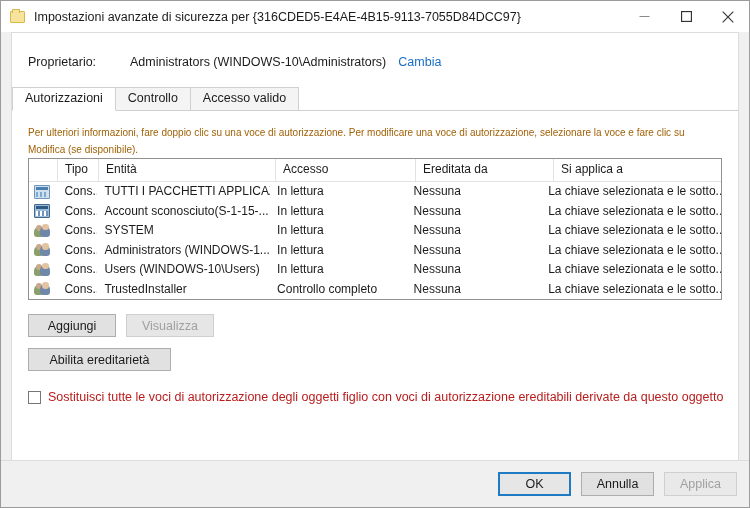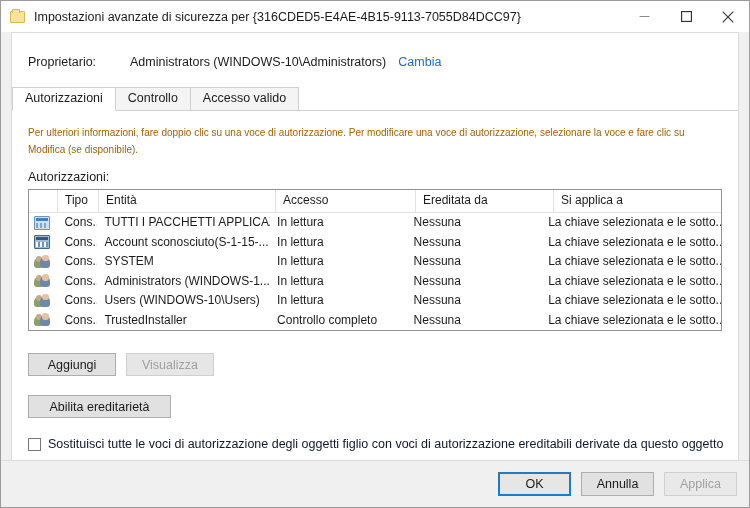--- a/index.html
+++ b/index.html
@@ -226,39 +226,38 @@
   .btn {
     font-family: "Liberation Sans", sans-serif;
     font-size: 12.5px;
     height: 23px; min-width: 88px;
     padding: 0 10px;
     border: 1px solid #adadad;
     background: #e1e1e1;
     color: #1b1b1b;
     display: flex; align-items: center; justify-content: center;
     margin-right: 10px;
-    margin-top: 8px;
   }
   .btn.disabled { color: #a0a0a0; border-color: #cfcfcf; background:#e6e6e6; }
   .btn.wide { min-width: 143px; }
 
   
   #replace-row {
     display: flex; align-items: center;
     padding: 19px 0 0 16px;
     flex: 0 0 auto;
   }
   .chk {
     width: 13px; height: 13px;
     border: 1px solid #767676;
     background: #fff;
     flex: 0 0 auto;
     margin-right: 7px;
   }
-  #replace-label { font-size: 12.5px; color: #0f172a; white-space: nowrap; }
+  #replace-label { font-size: 12.5px; color: #b91c1c; white-space: nowrap; }
 
   
   #footer {
     flex: 0 0 auto;
     height: 47px;
     background: #f0f0f0;
     border-top: 1px solid #dcdcdc;
     display: flex; align-items: center; justify-content: flex-end;
     padding-right: 12px;
     margin: 0;
@@ -314,21 +313,20 @@
     </div>
 
     <div id="tabstrip">
       <div class="tab active">Autorizzazioni</div>
       <div class="tab">Controllo</div>
       <div class="tab">Accesso valido</div>
     </div>
 
     <div id="desc">Per ulteriori informazioni, fare doppio clic su una voce di autorizzazione. Per modificare una voce di autorizzazione, selezionare la voce e fare clic su Modifica (se disponibile).</div>
 
-    <div id="perm-label">Autorizzazioni:</div>
 
     <div id="listview">
       <div id="lv-header">
         <div class="hcell c-icon"></div>
         <div class="hcell c-tipo">Tipo</div>
         <div class="hcell c-ent">Entità</div>
         <div class="hcell c-acc">Accesso</div>
         <div class="hcell c-her">Ereditata da</div>
         <div class="hcell c-app">Si applica a</div>
       </div>

